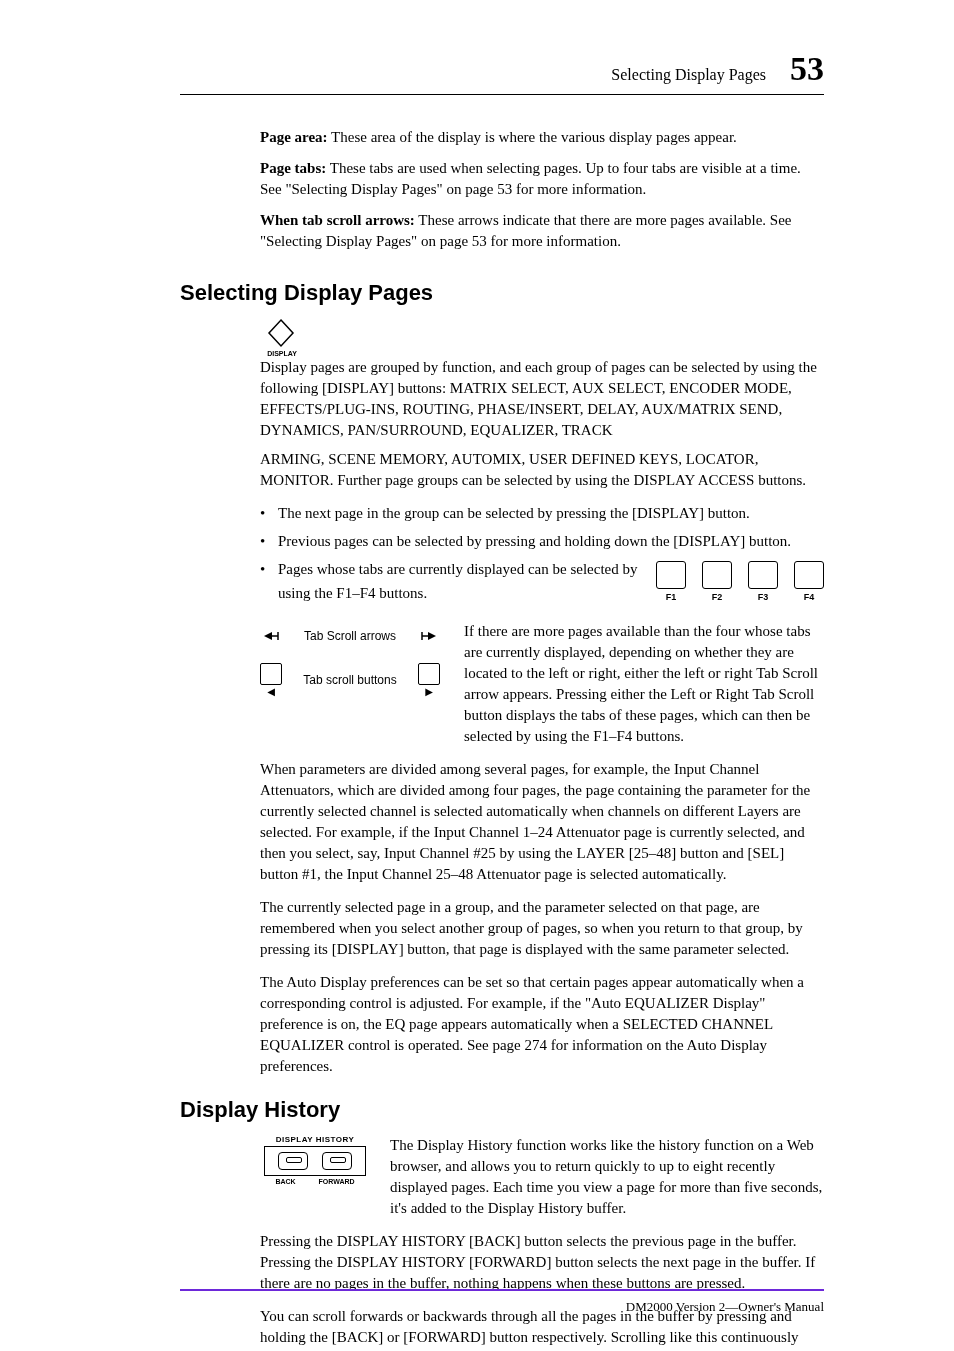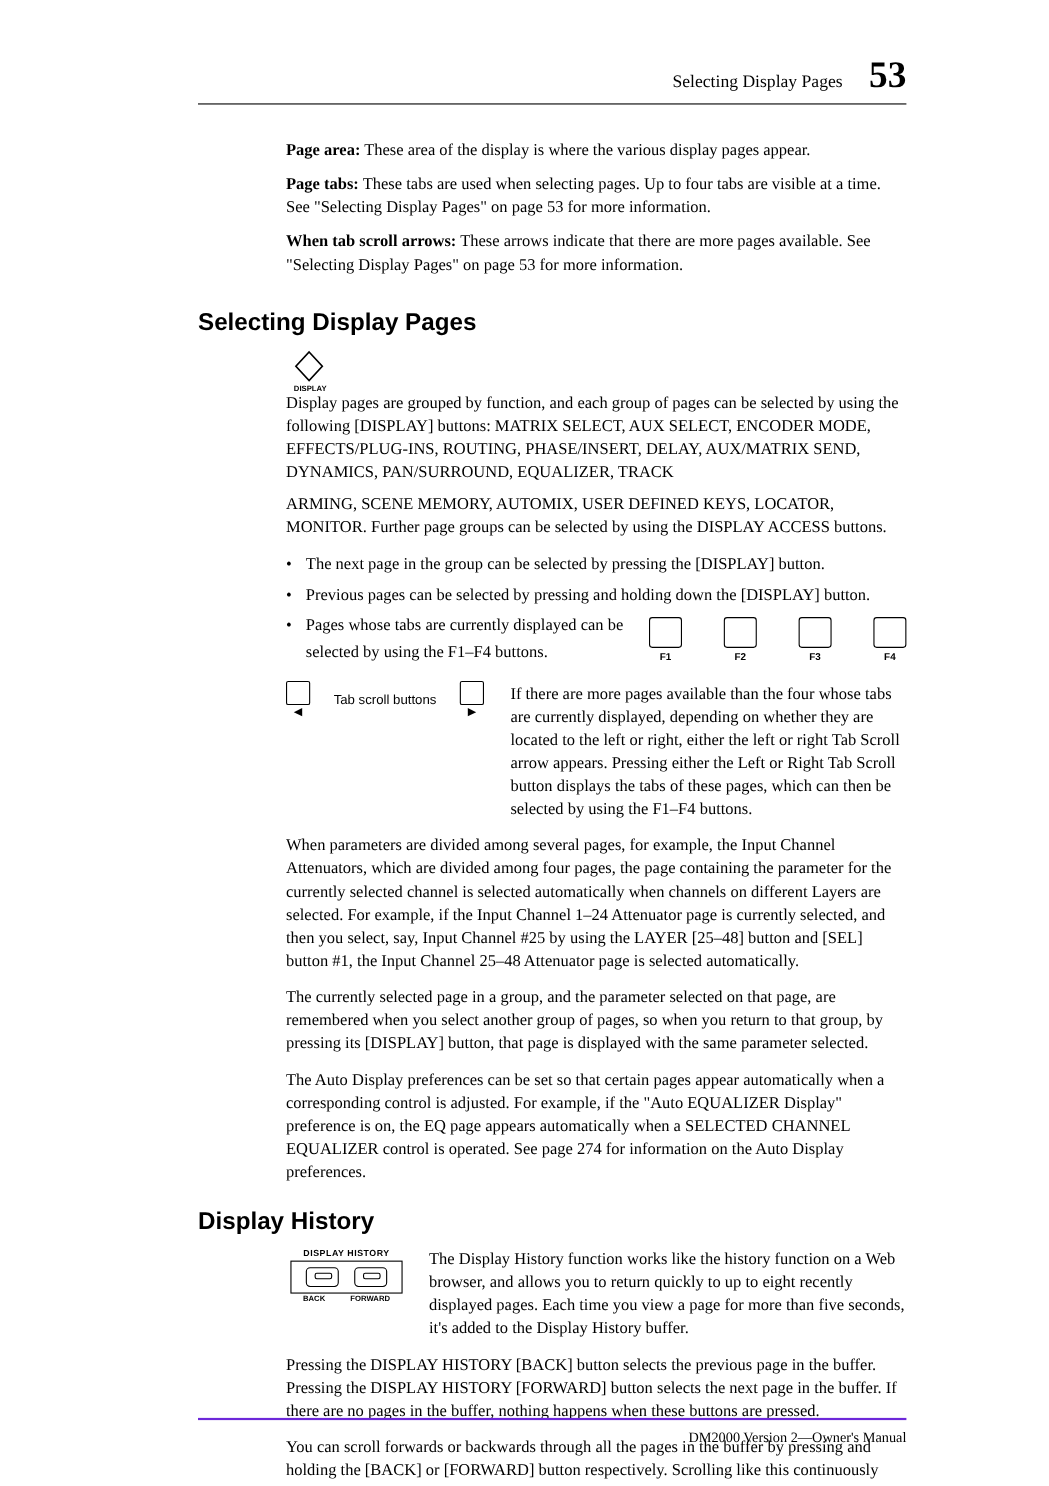--- a/index.html
+++ b/index.html
@@ -76,21 +76,21 @@
     content: "•";
     position: absolute;
     left: 0;
   }
   .f-row {
     display: flex;
     align-items: flex-start;
     margin-left: 80px;
     margin-bottom: 8px;
   }
-  .f-buttons { display: flex; gap: 38px; padding-top: 4px; }
+  .f-buttons { display: flex; gap: 16px; padding-top: 4px; }
   .f-btn { text-align: center; }
   .f-btn-box {
     width: 30px; height: 28px; border: 1.5px solid #000; border-radius: 3px;
   }
   .f-btn-label { font-family: Arial, sans-serif; font-size: 9px; font-weight: bold; margin-top: 3px; }
   .scroll-row {
     display: flex;
     margin-left: 80px;
     margin-bottom: 12px;
     margin-top: 16px;
@@ -204,20 +204,37 @@
       <div class="f-btn">
           <div class="f-btn-box"></div>
           <div class="f-btn-label">F4</div>
         </div>
     </div>
   </div>
 
   <div class="scroll-row">
     <div class="scroll-diagram">
       <div class="diag-row">
+        <div class="arrow-box">
+          <svg width="18" height="12">
+              <polygon points="2,6 10,2 10,10" fill="#000"></polygon>
+              <line x1="10" y1="6" x2="16" y2="6" stroke="#000" stroke-width="1.5"></line>
+              <line x1="16" y1="2" x2="16" y2="10" stroke="#000" stroke-width="1.5"></line>
+            </svg>
+        </div>
+        <div class="diag-label">Tab Scroll arrows</div>
+        <div class="arrow-box">
+          <svg width="18" height="12">
+              <polygon points="16,6 8,2 8,10" fill="#000"></polygon>
+              <line x1="2" y1="6" x2="8" y2="6" stroke="#000" stroke-width="1.5"></line>
+              <line x1="2" y1="2" x2="2" y2="10" stroke="#000" stroke-width="1.5"></line>
+            </svg>
+        </div>
+      </div>
+      <div class="diag-row">
         <div class="sq-btn-wrap">
           <div class="sq-btn"></div>
             <div class="tri">◀</div>
         </div>
         <div class="diag-label">Tab scroll buttons</div>
         <div class="sq-btn-wrap">
           <div class="sq-btn"></div>
             <div class="tri">▶</div>
         </div>
       </div>

